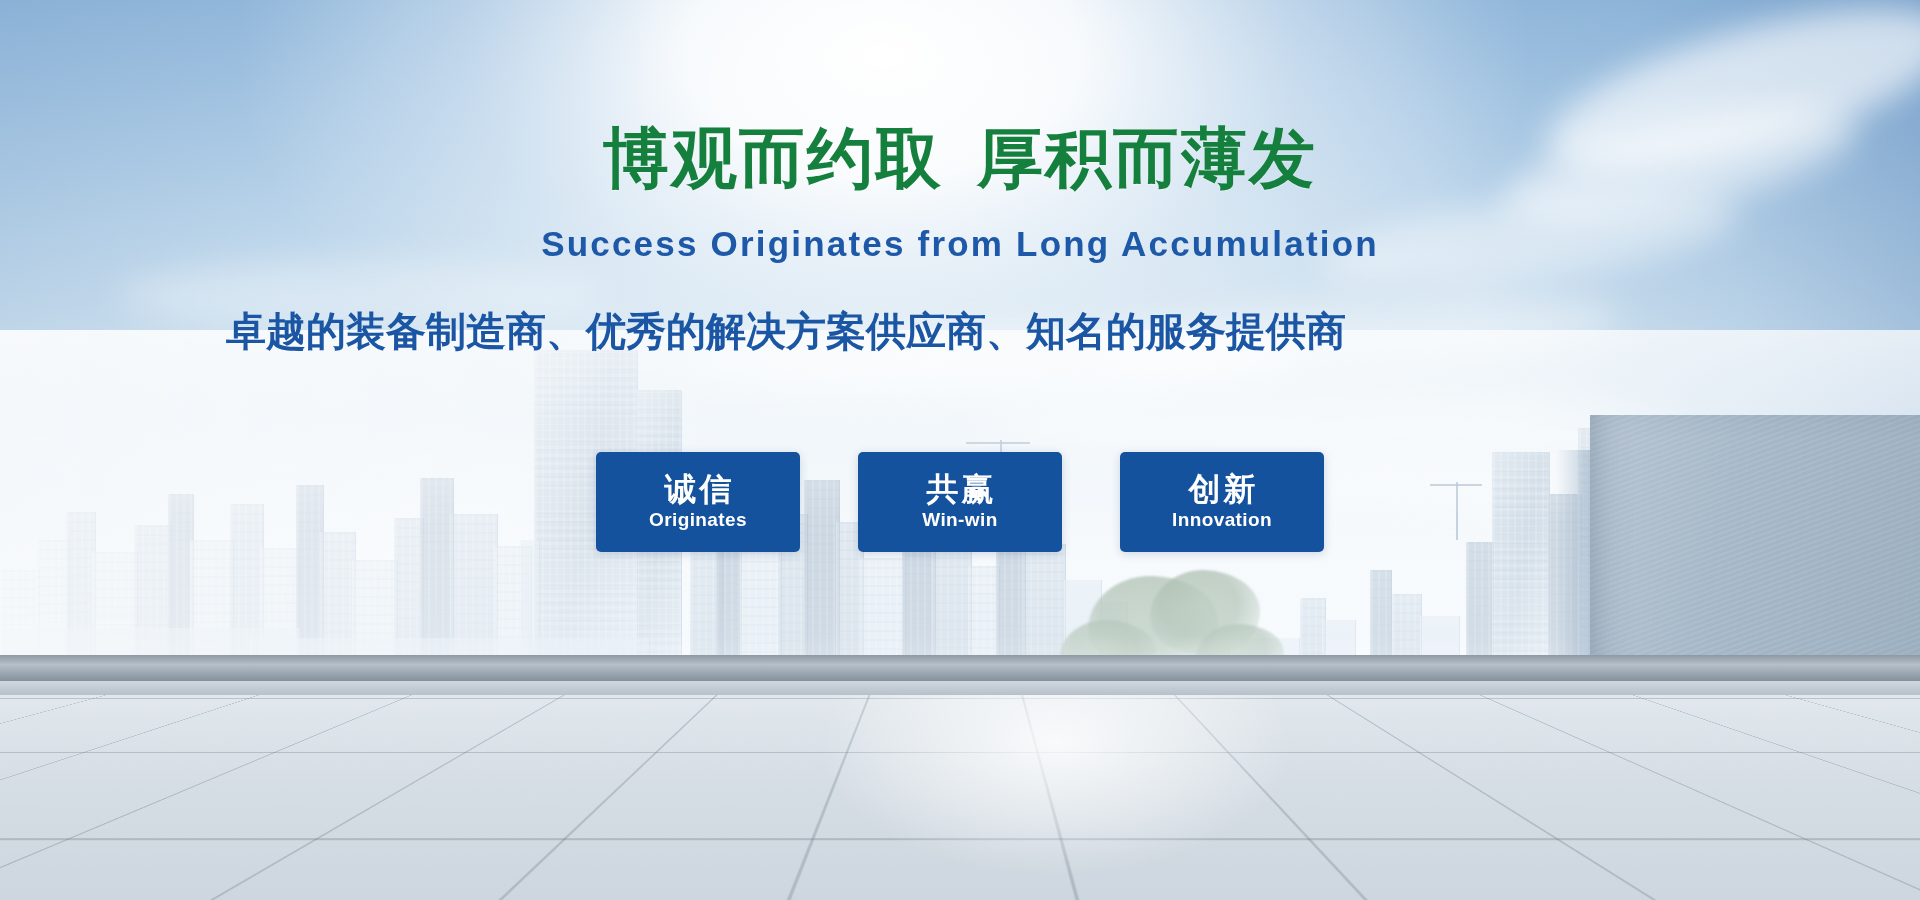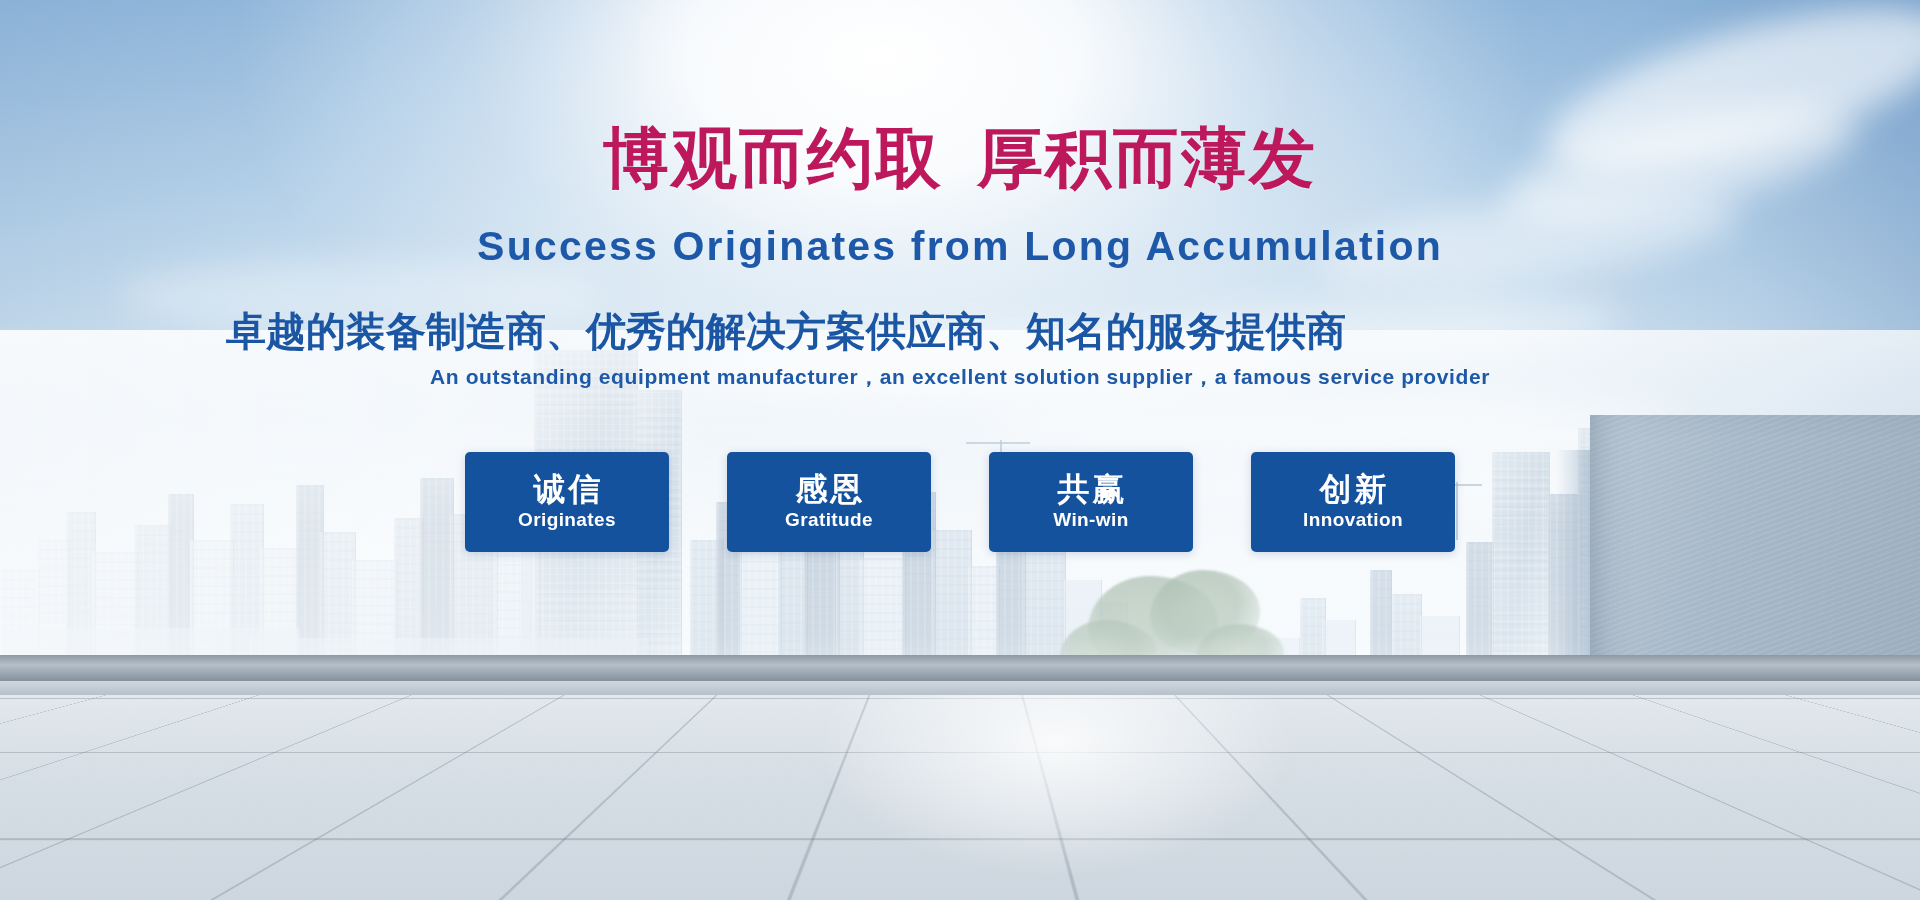--- a/index.html
+++ b/index.html
@@ -144,29 +144,29 @@
   
   .content{
     position:absolute; left:0; top:0; width:1920px; height:900px;
   }
   .headline-cn{
     position:absolute; left:0; top:126px; width:1920px;
     text-align:center;
     font-family:"DejaVu Sans","Liberation Sans",sans-serif;
     font-size:66px; font-weight:bold;
     letter-spacing:2px;
-    color:#be185d;
+    color:#15803d;
     line-height:1;
     text-shadow:0 1px 0 rgba(255,255,255,0.35);
   }
   .headline-cn .gap{ display:inline-block; width:34px; }
   .headline-en{
     position:absolute; left:0; top:226px; width:1920px;
     text-align:center;
-    font-size:41px; font-weight:bold;
+    font-size:35px; font-weight:bold;
     letter-spacing:2.2px;
     color:#1d59a8;
     line-height:1;
   }
   .sub-cn{
     position:absolute; left:0; top:311px; width:1572px;
     text-align:center;
     font-family:"DejaVu Sans","Liberation Sans",sans-serif;
     font-size:40px; font-weight:bold;
     letter-spacing:0px;
@@ -396,33 +396,28 @@
   <div class="content">
 
     <div class="headline-cn">
       <span>博观而约取</span><span class="gap"></span><span>厚积而薄发</span>
     </div>
 
     <div class="headline-en">Success Originates from Long Accumulation</div>
 
     <div class="sub-cn">卓越的装备制造商、优秀的解决方案供应商、知名的服务提供商</div>
 
-    <div class="sub-en">An outstanding equipment manufacturer，an excellent  solution supplier，a famous  service provider</div>
 
     <div class="cards">
 
       <div class="card">
         <span class="card-cn">诚信</span>
         <span class="card-en">Originates</span>
       </div>
 
-      <div class="card">
-        <span class="card-cn">感恩</span>
-        <span class="card-en">Gratitude</span>
-      </div>
 
       <div class="card">
         <span class="card-cn">共赢</span>
         <span class="card-en">Win-win</span>
       </div>
 
       <div class="card">
         <span class="card-cn">创新</span>
         <span class="card-en">Innovation</span>
       </div>

